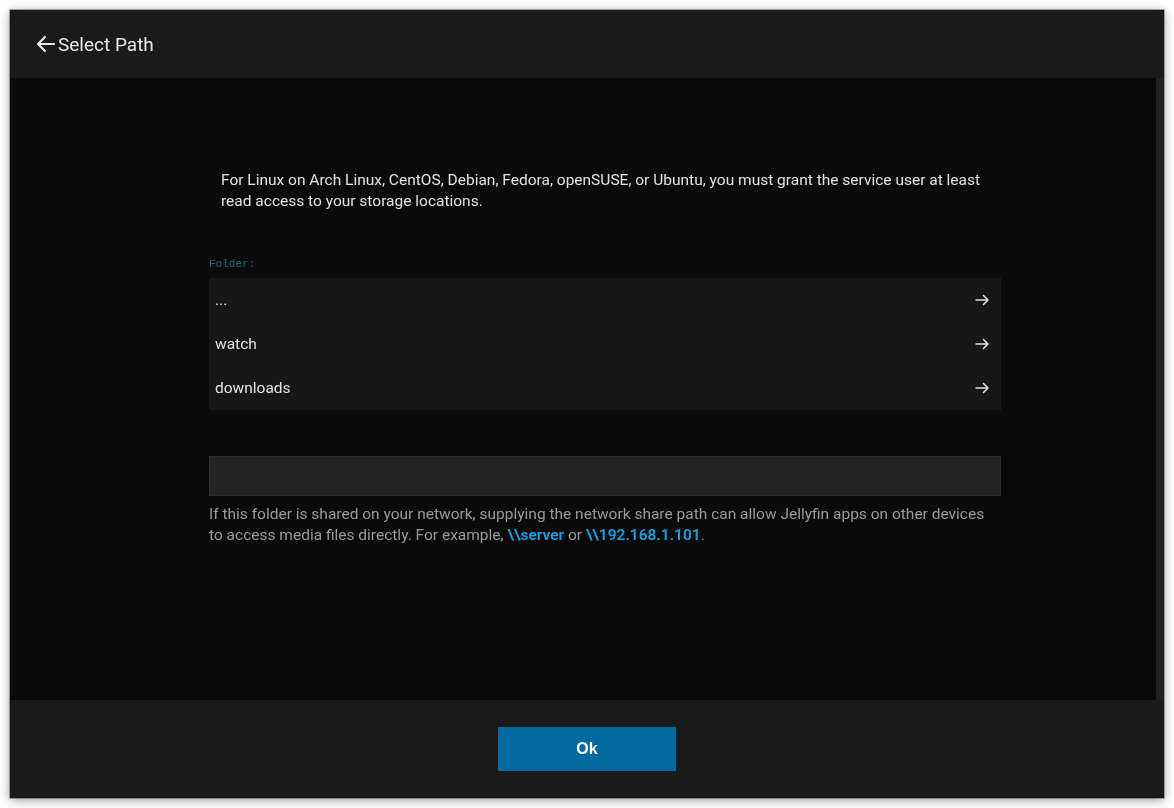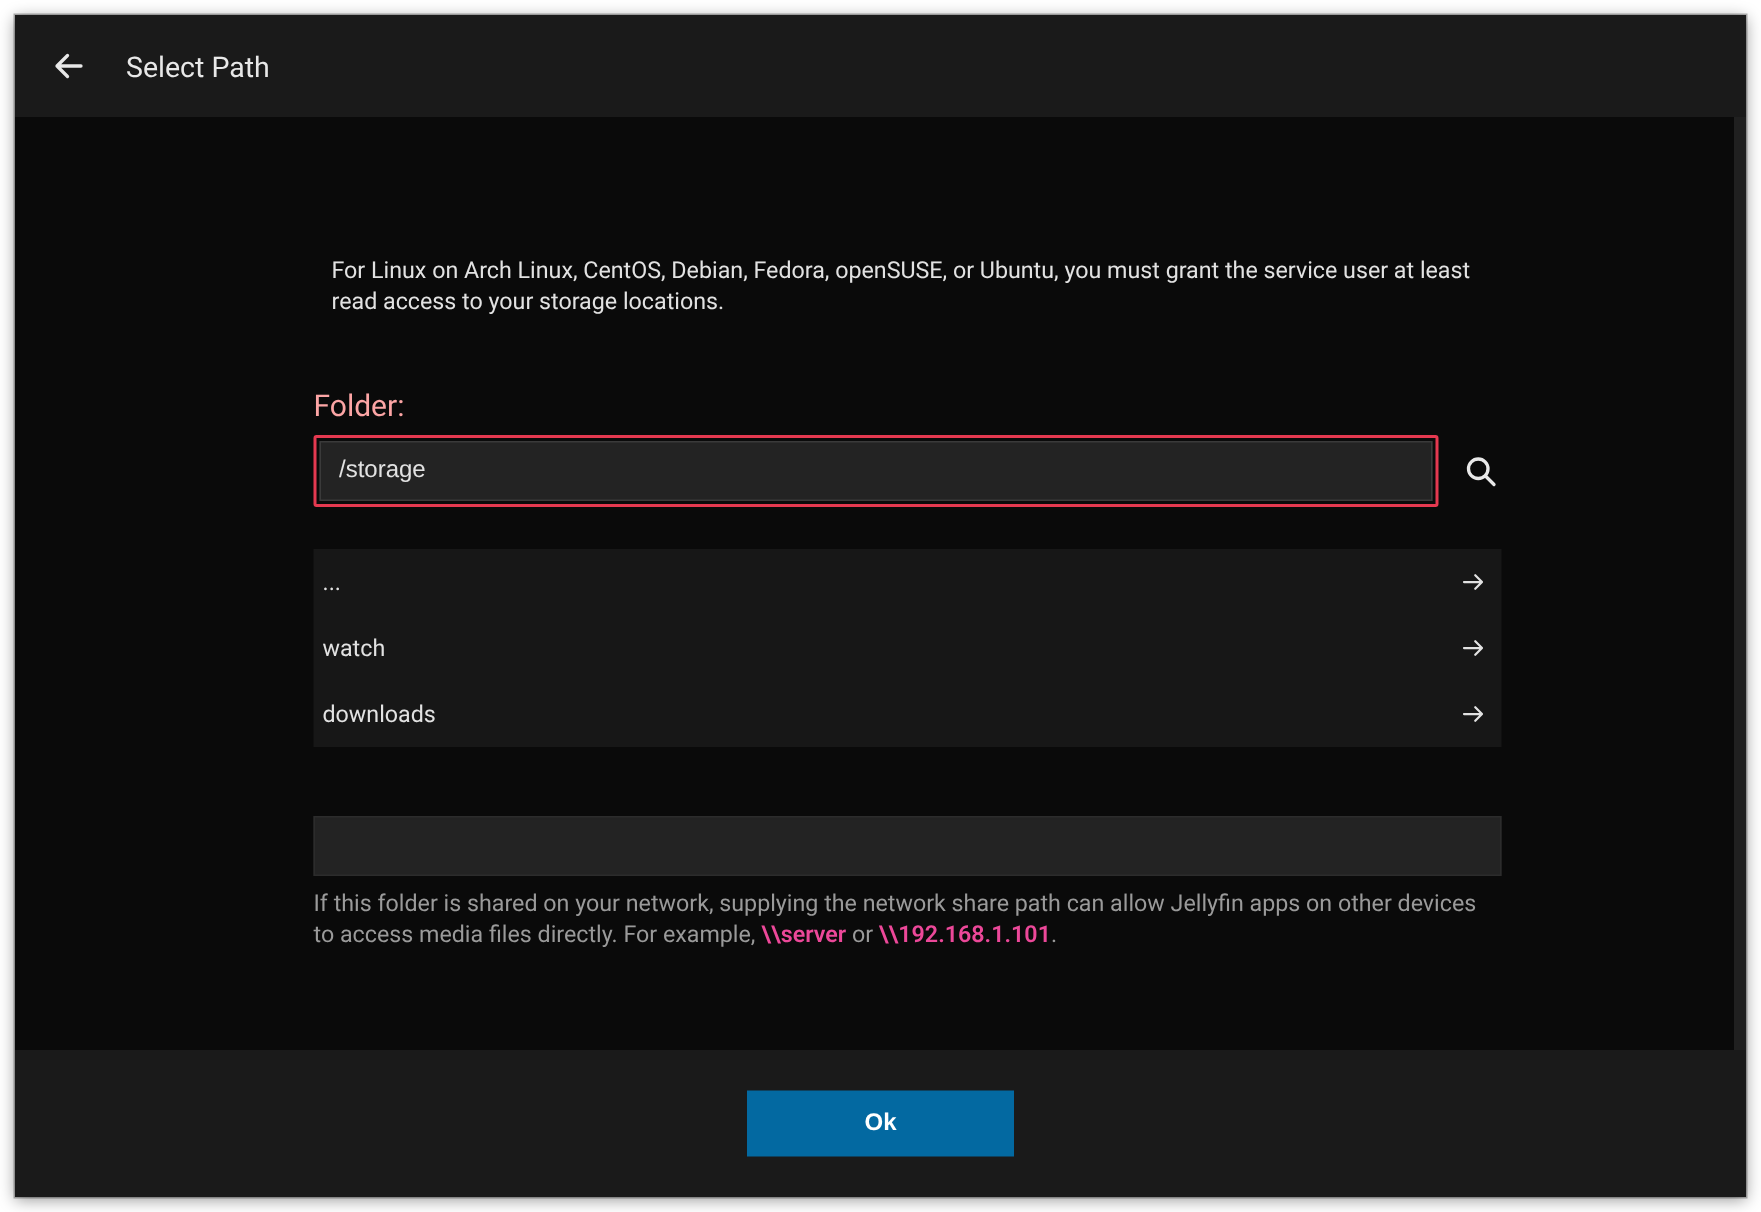--- a/index.html
+++ b/index.html
@@ -20,21 +20,20 @@
     box-shadow: 0 2px 10px rgba(0,0,0,0.4), 0 0 0 1px rgba(0,0,0,0.3);
     display: flex;
     flex-direction: column;
   }
   .header {
     height: 68px;
     background: #1a1a1a;
     display: flex;
     align-items: center;
     padding-left: 24px;
-    gap: 26px;
   }
   .header .back-icon svg { display: block; }
   .header-title {
     color: #e8e8e8;
     font-size: 19px;
     font-weight: 400;
   }
   .body {
     flex: 1;
     overflow-y: auto;
@@ -49,23 +48,24 @@
     padding-bottom: 40px;
   }
   .instruction {
     color: #e2e2e2;
     font-size: 15.5px;
     line-height: 1.35;
     padding: 0 12px 0 12px;
     margin-bottom: 46px;
   }
   .field-label {
-    color: #fca5a5;
-    font-size: 20px;
+    color: #0f766e;
+    font-size: 11px;
     margin-bottom: 8px;
+    font-family: Liberation Mono, monospace;
   }
   .folder-row {
     display: flex;
     align-items: center;
     gap: 14px;
     margin-bottom: 28px;
   }
   .folder-input-wrap {
     flex: 1;
     border: 2px solid #e53950;
@@ -118,21 +118,21 @@
     padding: 0 12px;
     outline: none;
     margin-top: 8px;
     margin-bottom: 8px;
   }
   .help-text {
     color: #9a9a9a;
     font-size: 15.5px;
     line-height: 1.35;
   }
-  .help-text b { color: #ec4899; font-weight: 600; }
+  .help-text b { color: #0ea5e9; font-weight: 600; }
   .footer {
     height: 98px;
     background: #1a1a1a;
     display: flex;
     align-items: center;
     justify-content: center;
   }
   .ok-btn {
     width: 178px;
     height: 44px;
@@ -167,33 +167,20 @@
     <div class="header-title">Select Path</div>
   </div>
 
   <div class="body">
     <div class="scroll-hint"></div>
     <div class="content">
 
       <div class="instruction">For Linux on Arch Linux, CentOS, Debian, Fedora, openSUSE, or Ubuntu, you must grant the service user at least read access to your storage locations.</div>
 
       <div class="field-label">Folder:</div>
-      <div class="folder-row">
-        <div class="folder-input-wrap">
-          <input class="folder-input" type="text" value="/storage" style="">
-        </div>
-        <button class="search-btn">
-          <span>
-            <svg width="24" height="24" viewBox="0 0 24 24" fill="none">
-              <circle cx="10.5" cy="10.5" r="6.5" stroke="#e8e8e8" stroke-width="2.2"></circle>
-              <line x1="15.5" y1="15.5" x2="21" y2="21" stroke="#e8e8e8" stroke-width="2.2" stroke-linecap="round"></line>
-            </svg>
-          </span>
-        </button>
-      </div>
 
       <div class="folder-list">
         <div class="folder-item">
           <span>...</span>
           <span class="arrow">
             <svg width="18" height="18" viewBox="0 0 24 24" fill="none">
                 <path d="M4 12H20M20 12L14 6M20 12L14 18" stroke="#e2e2e2" stroke-width="2" stroke-linecap="round" stroke-linejoin="round"></path>
               </svg>
           </span>
         </div>

